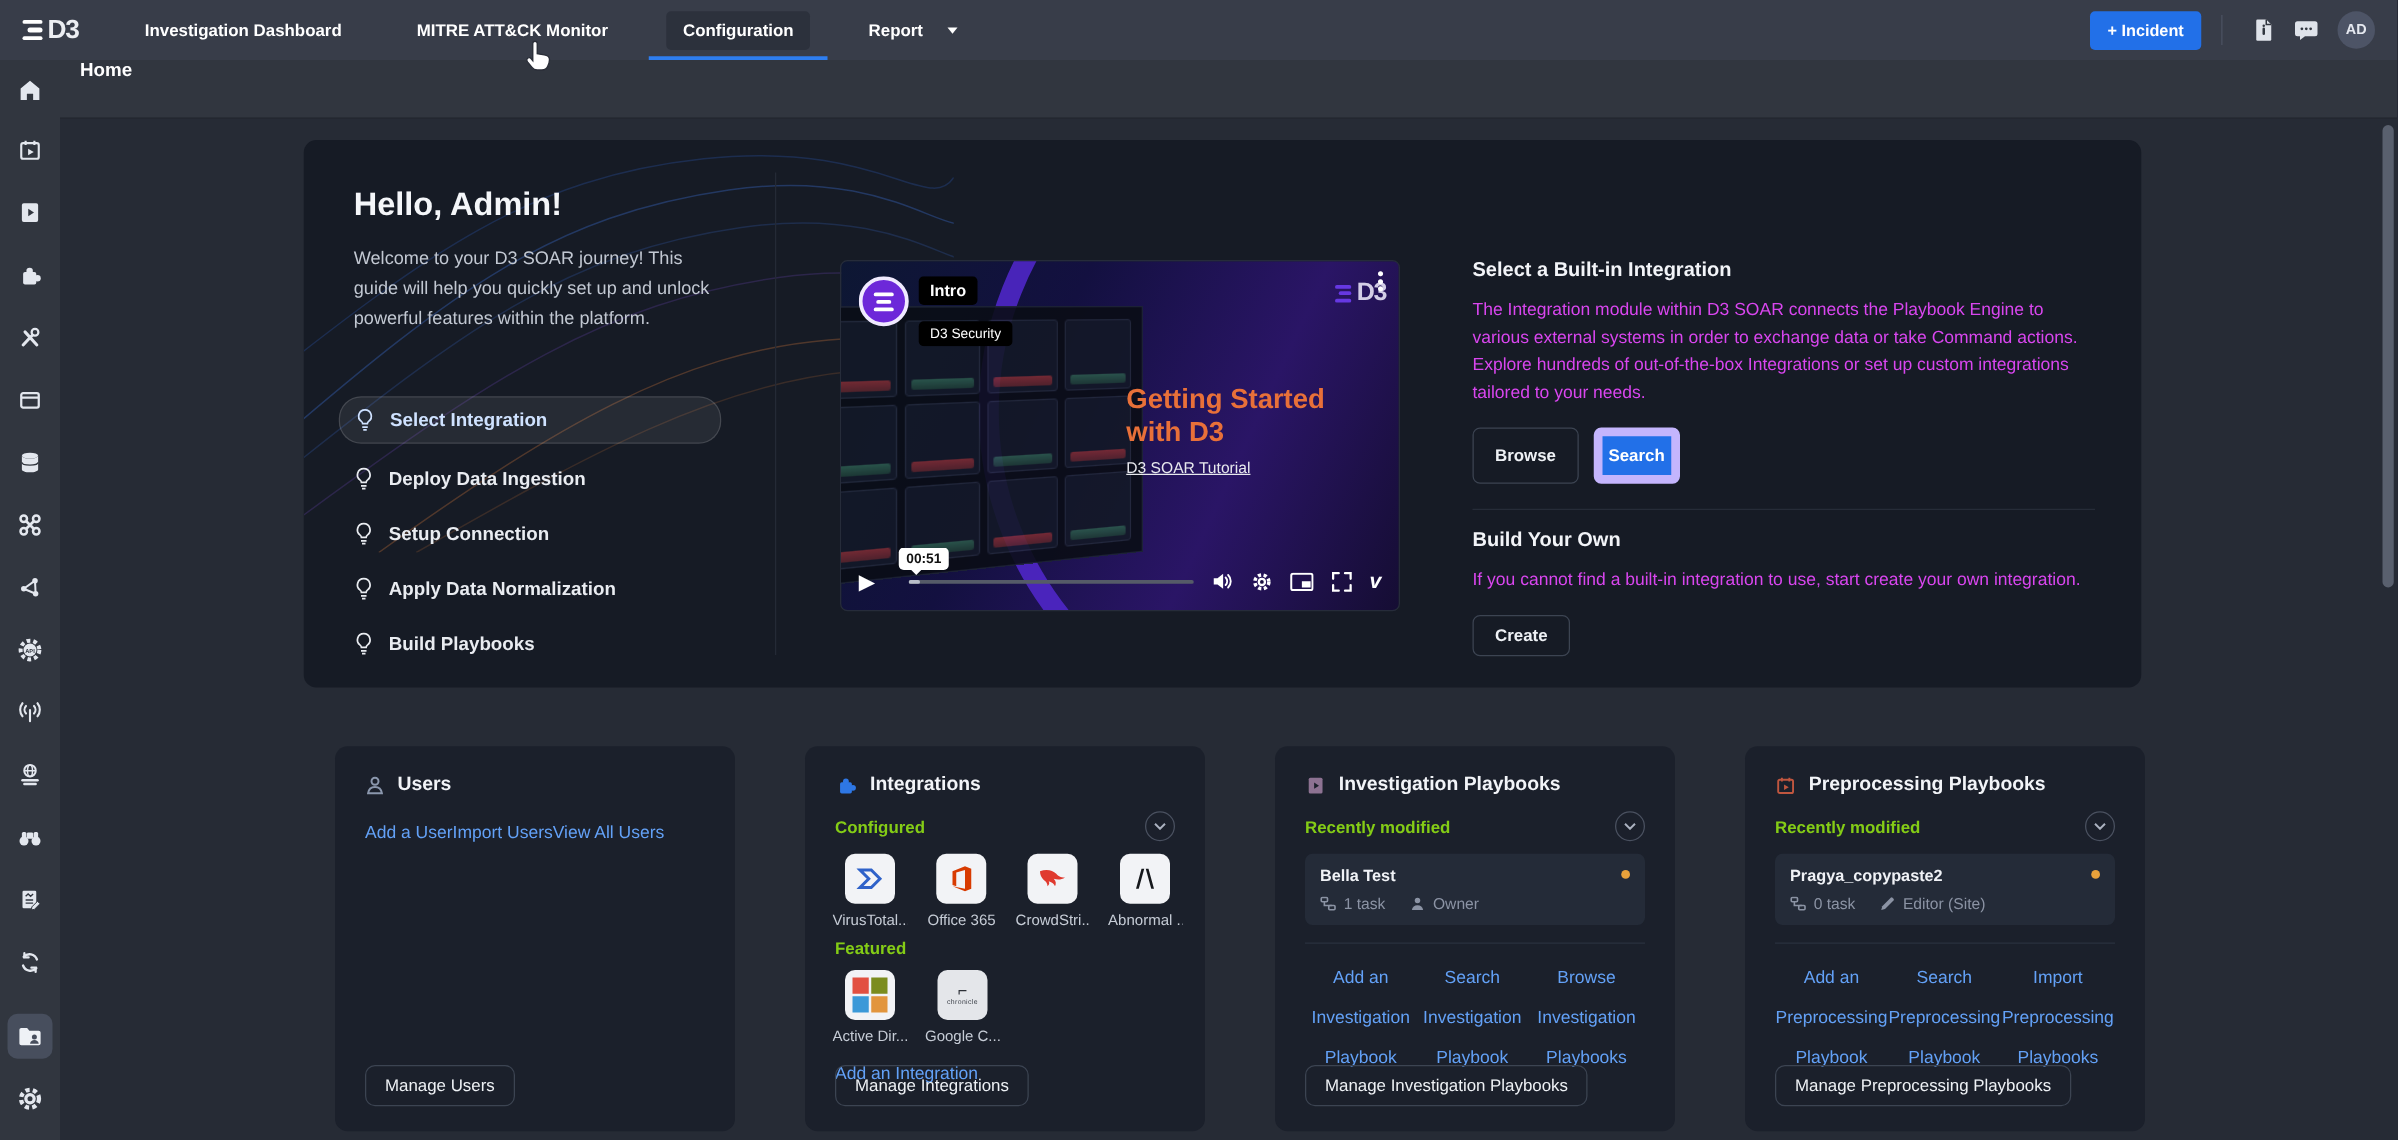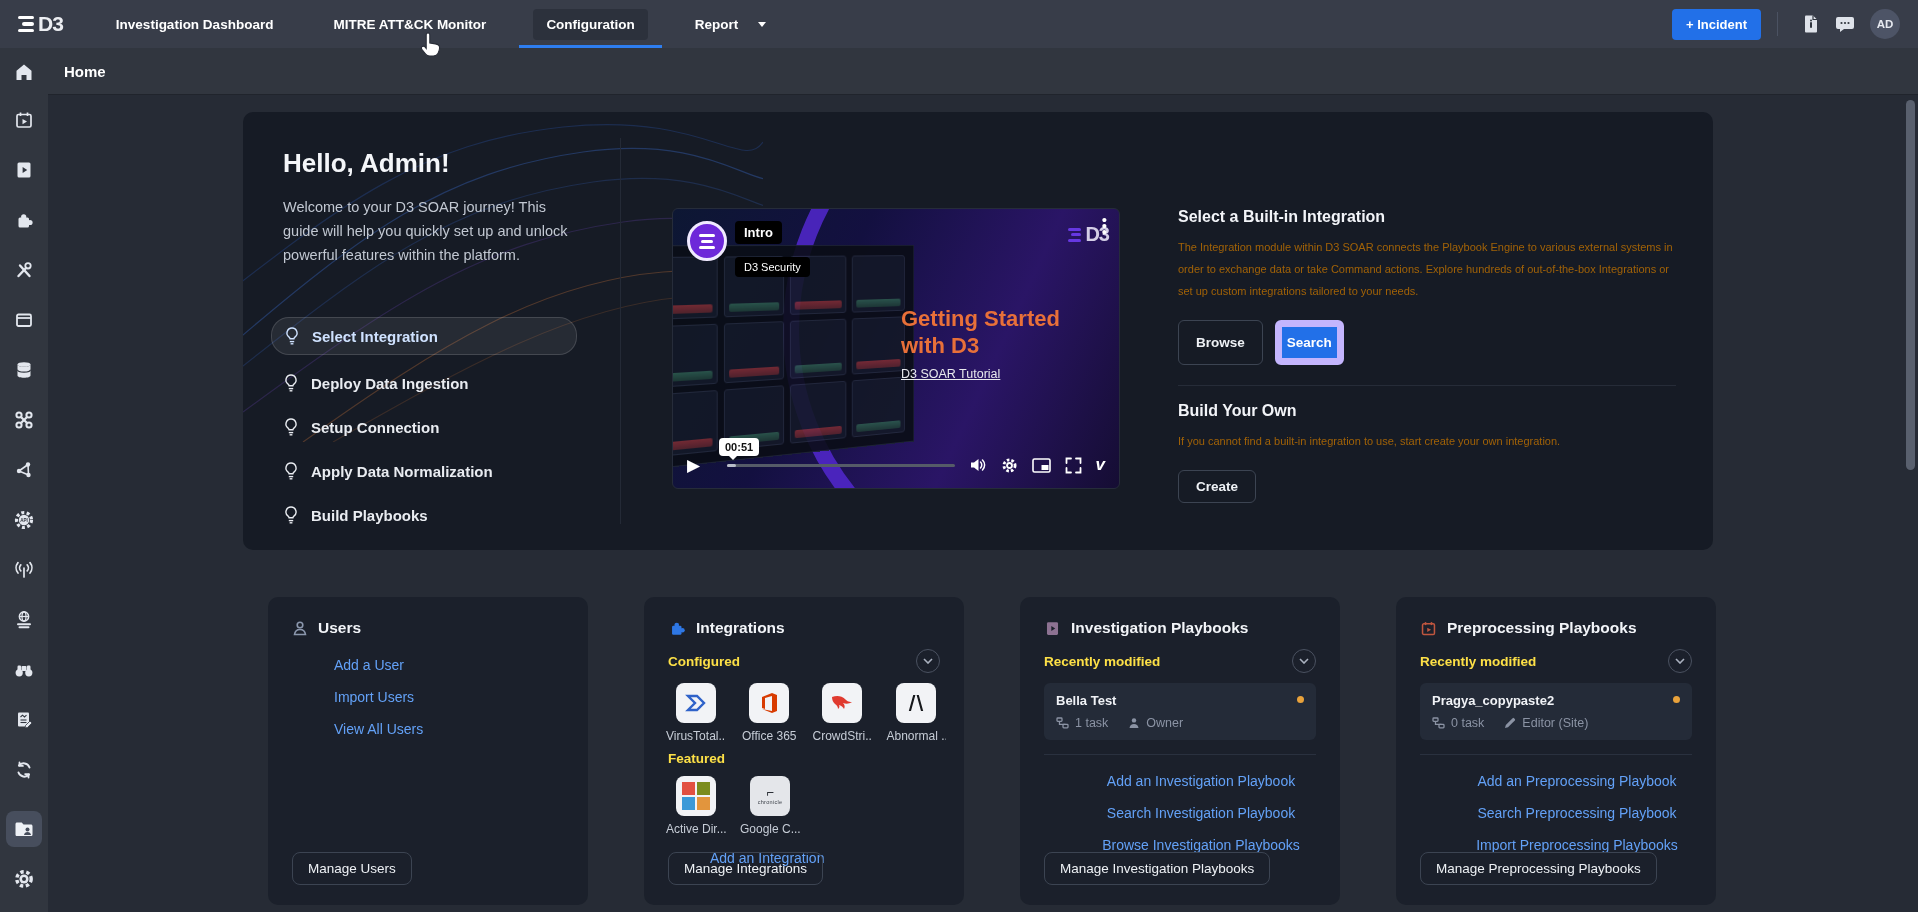--- a/index.html
+++ b/index.html
@@ -20,21 +20,21 @@
   .nav-item.active::after { content:""; position:absolute; left:0; right:0; bottom:0; height:3px; background:#2e7ef0; }
   .nav-caret { display:inline-block; margin-left:7px; width:0; height:0; border-left:4.5px solid transparent; border-right:4.5px solid transparent; border-top:5px solid #fff; }
   .nav-right { margin-left:auto; display:flex; align-items:center; padding-right:18px; }
   .btn-incident { background:#2270e8; color:#fff; font-weight:bold; font-size:13px; border:none; border-radius:4px; padding:8px 14px; cursor:pointer; font-family:inherit; }
   .nav-divider { width:1px; height:24px; background:#4b5262; margin:0 16px; }
   .nav-ico { width:34px; height:34px; display:flex; align-items:center; justify-content:center; cursor:pointer; }
   .avatar { width:30px; height:30px; border-radius:50%; background:#4d5466; color:#e6e9f0; font-size:11.5px; font-weight:bold; display:flex; align-items:center; justify-content:center; margin-left:8px; cursor:pointer; }
   .cursor-hand { position:absolute; left:418px; top:30px; z-index:60; }
 
   
-  .page-header { position:absolute; left:48px; top:48px; width:1870px; height:47px; background:#31363f; border-bottom:1px solid #20242c; display:flex; align-items:center; padding-left:16px; z-index:10; }
+  .page-header { position:absolute; left:48px; top:48px; width:1870px; height:47px; background:#31363f; border-bottom:1px solid #20242c; display:flex; align-items:flex-start; padding-left:16px; z-index:10; }
   .page-title { font-size:15px; font-weight:bold; color:#fff; }
   .sidebar { position:absolute; left:0; top:48px; width:48px; height:864px; background:#31363f; display:flex; flex-direction:column; align-items:center; z-index:11; }
   .s-item { width:48px; height:50px; display:flex; align-items:center; justify-content:center; cursor:pointer; }
   .s-item:first-child { height:47px; }
   .s-item .tile { width:36px; height:36px; border-radius:8px; display:flex; align-items:center; justify-content:center; }
   .s-item.active .tile { background:#474e5d; }
   .s-gap { margin-top:9px; }
 
   
   .scroll-thumb { position:absolute; right:3px; top:100px; width:9px; height:370px; background:#59606e; border-radius:5px; z-index:30; }
@@ -79,36 +79,36 @@
   .v-time { position:absolute; left:46px; bottom:32px; background:#fff; color:#111; font-size:11px; font-weight:bold; padding:3px 6px; border-radius:4px; }
   .v-time::after { content:""; position:absolute; left:10px; bottom:-4px; border-left:4px solid transparent; border-right:4px solid transparent; border-top:4px solid #fff; }
   .v-track { flex:1; height:3px; background:#555b68; border-radius:2px; margin:0 14px; position:relative; }
   .v-track i { position:absolute; left:0; top:0; bottom:0; width:9px; background:#b9bec9; border-radius:2px; }
   .v-right { display:flex; align-items:center; gap:14px; }
   .v-vimeo { color:#fff; font-weight:bold; font-size:17px; font-style:italic; }
 
   
   .intsec { position:absolute; left:935px; top:96px; width:498px; }
   .intsec h3 { font-size:16px; font-weight:bold; color:#f2f4f8; }
-  .intsec p { margin-top:10px; font-size:11px; line-height:22px; color:#a16207; }
+  .intsec p { margin-top:10px; font-size:14px; line-height:22px; color:#d946ef; }
   .btn-row { display:flex; gap:12px; margin-top:18px; }
   .btn-ghost { background:transparent; border:1px solid #3c4452; color:#eef1f5; font-size:13.5px; font-weight:bold; border-radius:6px; padding:8px 17px; cursor:pointer; font-family:inherit; }
   .btn-primary { background:#2270e8; border:7px solid #c4b5fd; color:#ffffff; font-size:13.5px; font-weight:bold; border-radius:6px; padding:8px 5px; cursor:pointer; font-family:inherit; }
   .sec-divider { margin-top:20px; border-top:1px solid #262c38; }
   .intsec h3.byo { margin-top:16px; }
 
   
   .cards { position:absolute; left:268px; top:597px; display:grid; grid-template-columns:repeat(4,320px); gap:56px; }
   .card { position:relative; width:320px; height:308px; background:#1b202b; border-radius:10px; padding:22px 24px; }
   .card-h { display:flex; align-items:center; gap:10px; }
   .card-h .t { font-size:15.5px; font-weight:bold; color:#f2f4f8; }
   .card-sub { display:flex; align-items:center; justify-content:space-between; margin-top:12px; }
-  .card-sub .s { font-size:13.5px; font-weight:bold; color:#fde047; }
+  .card-sub .s { font-size:13.5px; font-weight:bold; color:#84cc16; }
   .chev { width:24px; height:24px; border:1px solid #4a5160; border-radius:50%; display:flex; align-items:center; justify-content:center; cursor:pointer; }
-  .links { margin-top:12px; display:flex; flex-direction:column;margin-left:42px; }
+  .links { margin-top:12px; display:flex; flex-direction:row; }
   .links a { color:#63a1f7; font-size:14px; line-height:32px; text-decoration:none; cursor:pointer; }
   .card .manage { position:absolute; left:24px; bottom:20px; background:transparent; border:1px solid #3c4452; color:#eef1f5; font-size:13.5px; border-radius:8px; padding:8px 15px; cursor:pointer; font-family:inherit; }
   .tiles { display:flex; gap:18px; margin-top:10px; }
   .tile-wrap { width:56px; display:flex; flex-direction:column; align-items:center; cursor:pointer; }
   .app-tile { width:40px; height:40px; border-radius:8px; background:#f2f3f6; display:flex; flex-direction:column; align-items:center; justify-content:center; overflow:hidden; }
   .app-tile.gray { background:#e4e6ea; }
   .tile-label { margin-top:6px; font-size:12px; color:#c6ccd6; white-space:nowrap; max-width:60px; overflow:hidden; }
   .ad-grid { display:grid; grid-template-columns:13px 13px; grid-template-rows:13px 13px; gap:2px; }
   .ad-grid i:nth-child(1){ background:#e25041; } .ad-grid i:nth-child(2){ background:#7b8c1e; }
   .ad-grid i:nth-child(3){ background:#3b99d8; } .ad-grid i:nth-child(4){ background:#e2953d; }

